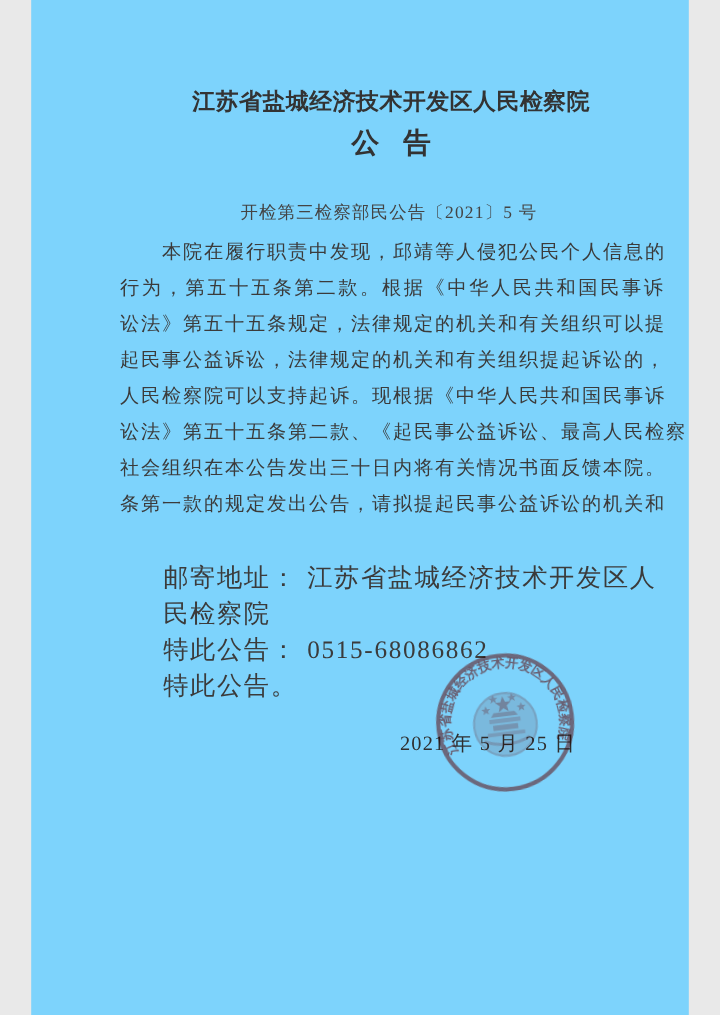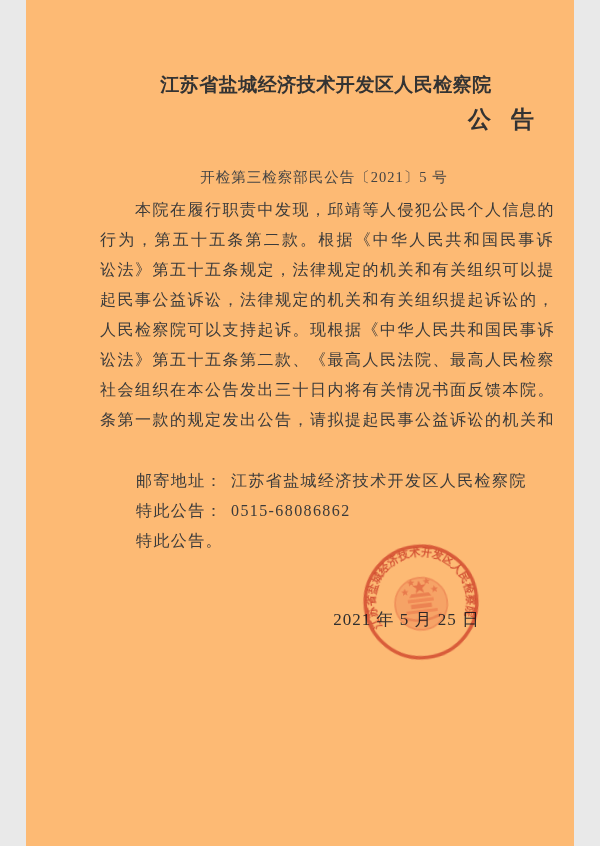--- a/index.html
+++ b/index.html
@@ -2,73 +2,73 @@
 <html><head>
 <meta charset="utf-8">
 <style>
   * { margin: 0; padding: 0; box-sizing: border-box; }
   html, body { background: #e9e9e9; }
   .page {
     position: relative;
     width: 548px;
     height: 846px;
     margin: 0 auto;
-    background: #fdba74;
+    background: #7dd3fc;
     overflow: hidden;
     font-family: "Liberation Serif", "DejaVu Serif", serif;
     color: #3a3a3a;
   }
   .title {
     position: absolute;
     top: 72px; left: 72px; width: 456px;
     text-align: center;
     font-size: 19px;
     font-weight: 700;
     letter-spacing: 0.5px;
     color: #333;
   }
   .heading {
     position: absolute;
     top: 104px; left: 72px; width: 456px;
-    text-align: right;
+    text-align: center;
     font-size: 23px;
     font-weight: 700;
     letter-spacing: 20px;
     text-indent: 20px;
     color: #333;
   }
   .doc-no {
     position: absolute;
     top: 168px; left: 72px; width: 456px;
     text-align: center;
     padding-right: 4px;
     font-size: 14.5px;
     letter-spacing: 1px;
     color: #444;
   }
   .body-block {
     position: absolute;
-    top: 196px; left: 74px; width: 454px; font-family: Liberation Mono, monospace;
+    top: 196px; left: 74px; width: 454px;
   }
   .body-line {
     font-size: 16px;
     line-height: 30px;
     letter-spacing: 1.5px;
     text-align: justify;
     text-align-last: justify;
     white-space: nowrap;
     color: #3b3b3b;
   }
   .body-line.indent { text-indent: 35px; }
   .contact-block {
     position: absolute;
     top: 466px; left: 74px; width: 454px;
   }
   .contact-line {
-    font-size: 16px;
+    font-size: 21px;
     line-height: 30px;
     letter-spacing: 1.4px;
     padding-left: 36px;
     color: #3b3b3b;
   }
   .contact-line .value { margin-left: 8px; }
   .date-line {
     position: absolute;
     top: 608px; left: 72px; width: 456px;
     text-align: right;
@@ -103,21 +103,21 @@
   <div class="heading">公告</div>
 
   <div class="doc-no">开检第三检察部民公告〔2021〕5 号</div>
 
   <div class="body-block">
     <div class="body-line indent">本院在履行职责中发现，邱靖等人侵犯公民个人信息的</div>
     <div class="body-line">行为，第五十五条第二款。根据《中华人民共和国民事诉</div>
     <div class="body-line">讼法》第五十五条规定，法律规定的机关和有关组织可以提</div>
     <div class="body-line">起民事公益诉讼，法律规定的机关和有关组织提起诉讼的，</div>
     <div class="body-line">人民检察院可以支持起诉。现根据《中华人民共和国民事诉</div>
-    <div class="body-line">讼法》第五十五条第二款、《最高人民法院、最高人民检察</div>
+    <div class="body-line">讼法》第五十五条第二款、《起民事公益诉讼、最高人民检察</div>
     <div class="body-line">社会组织在本公告发出三十日内将有关情况书面反馈本院。</div>
     <div class="body-line">条第一款的规定发出公告，请拟提起民事公益诉讼的机关和</div>
   </div>
 
   <div class="contact-block">
     <div class="contact-line">
       <span>邮寄地址：</span><span class="value">江苏省盐城经济技术开发区人民检察院</span>
     </div>
     <div class="contact-line">
       <span>特此公告：</span><span class="value">0515-68086862</span>

